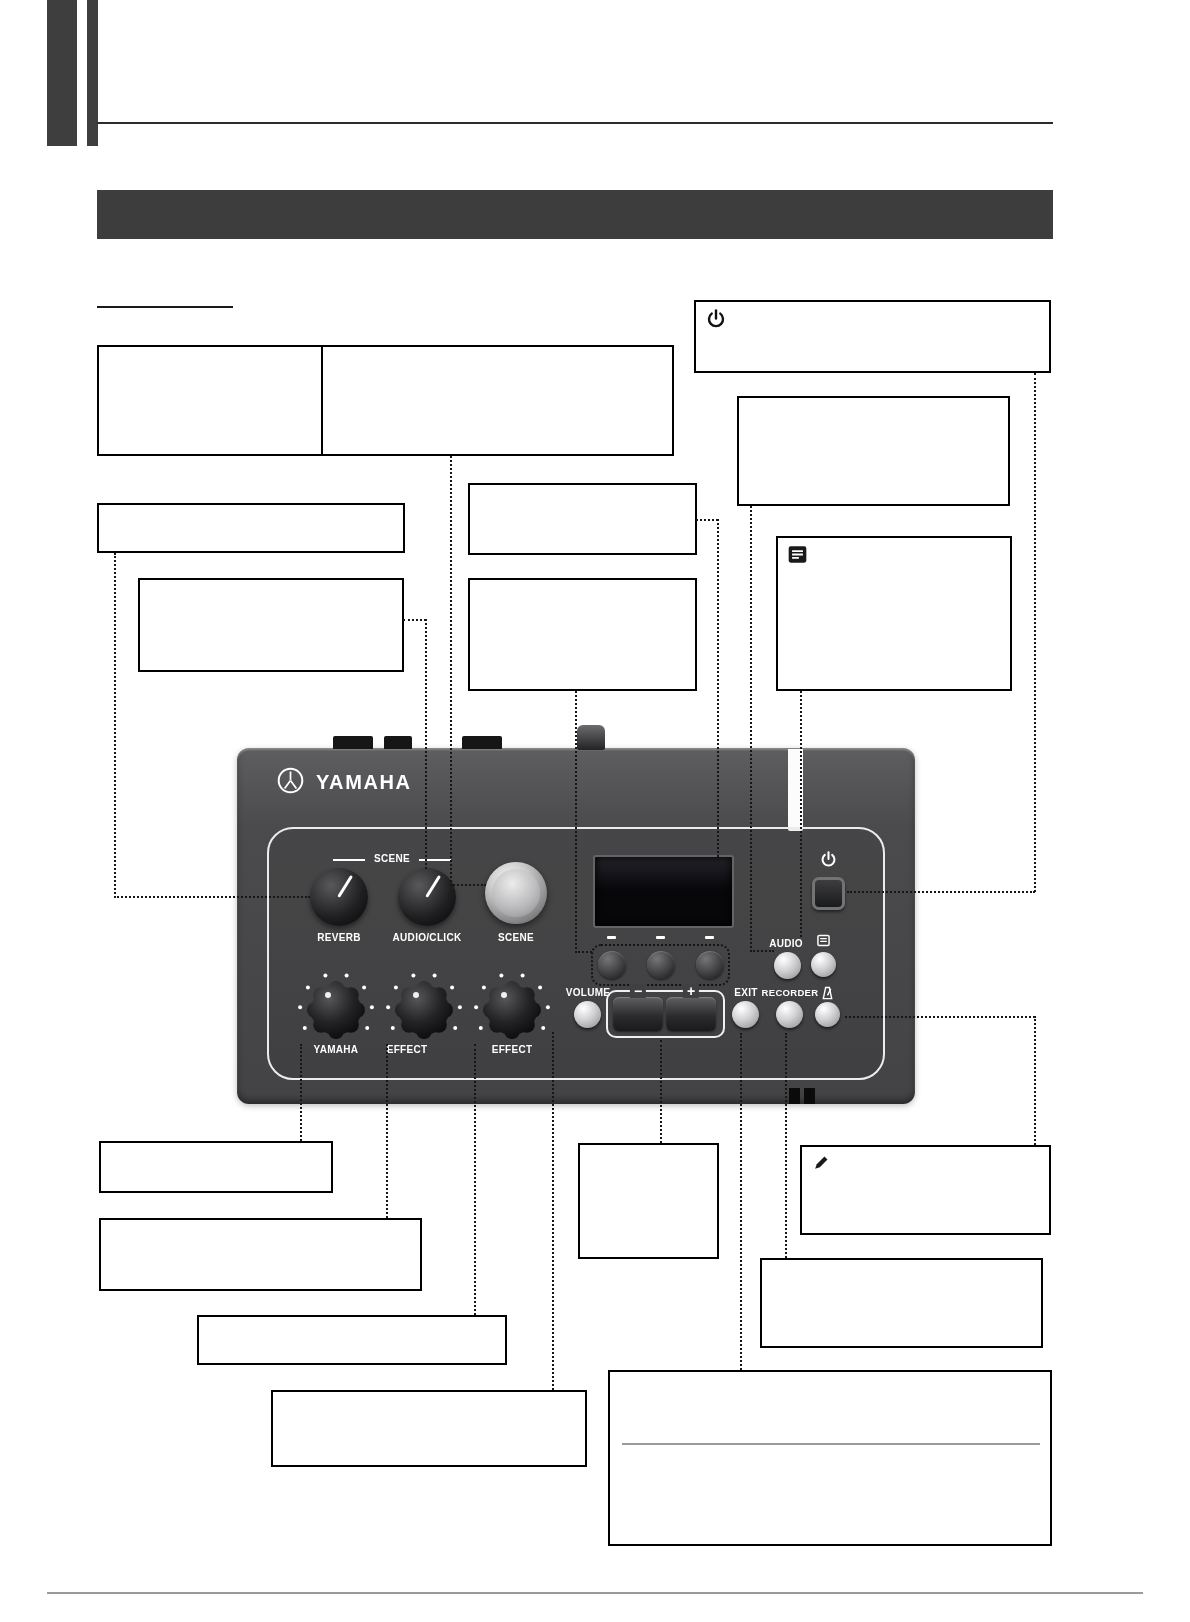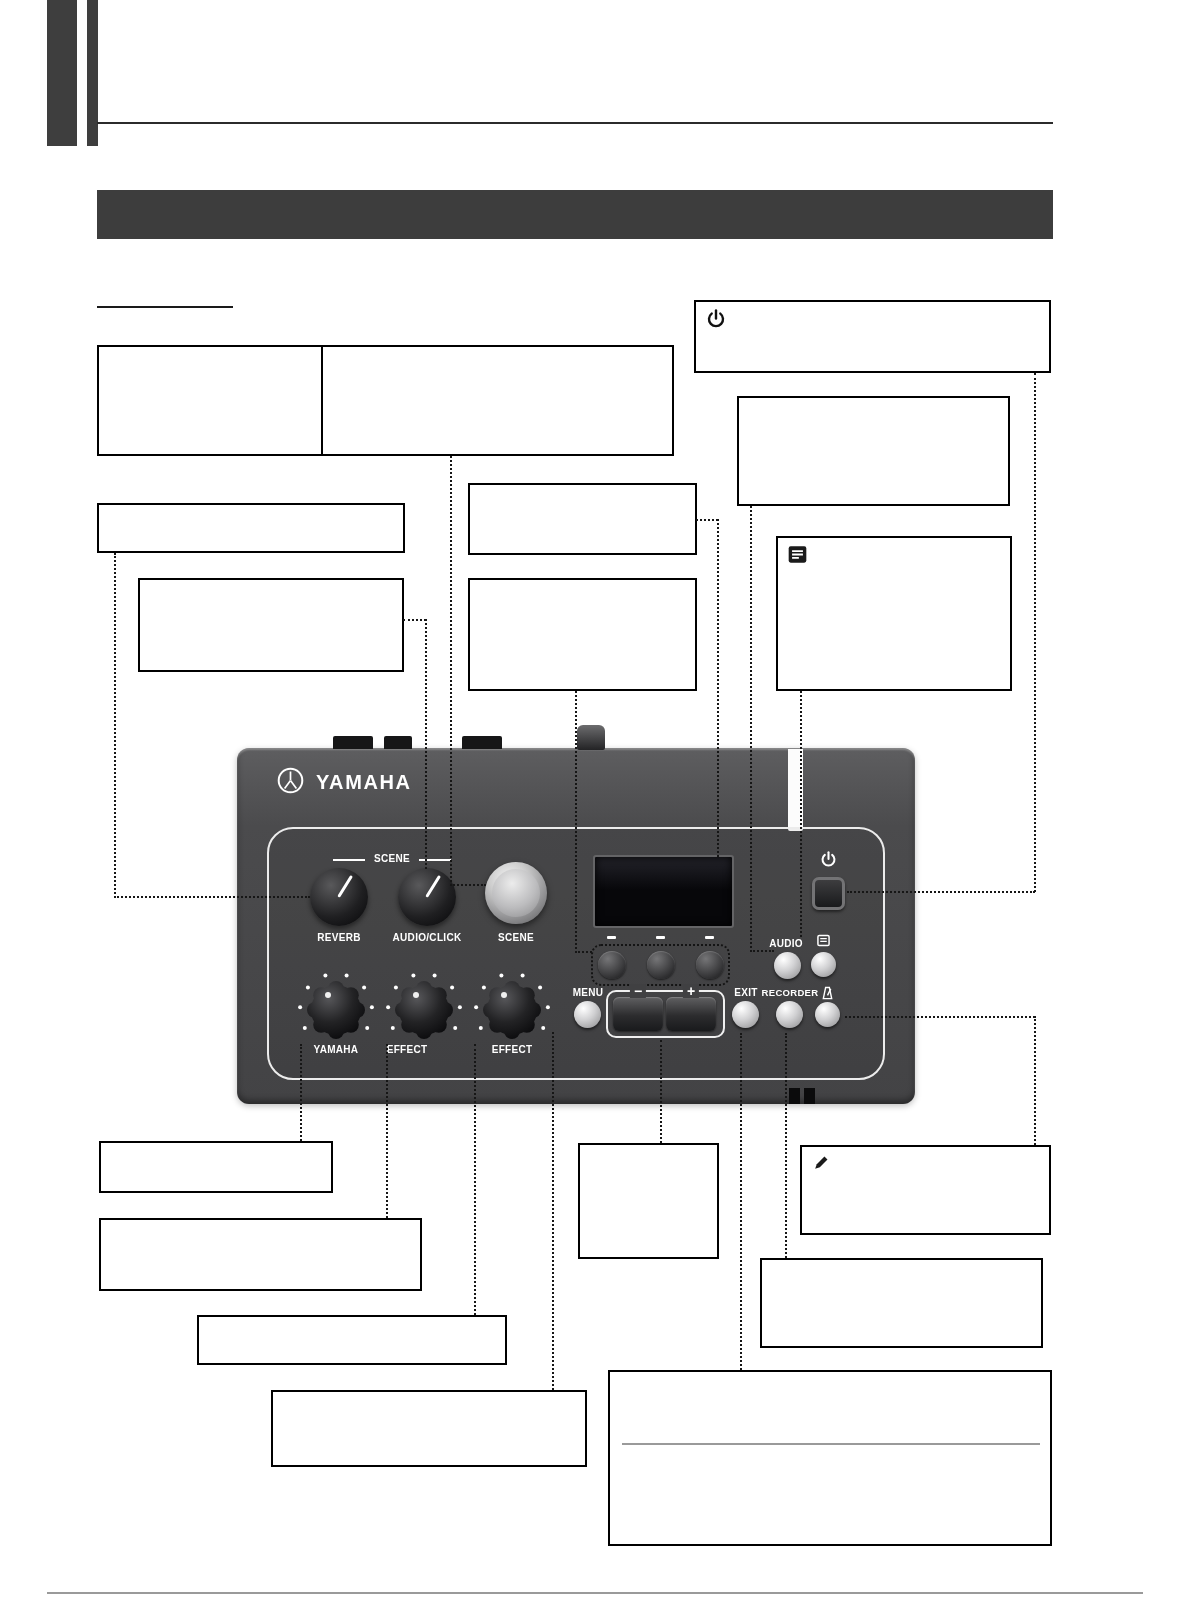--- a/index.html
+++ b/index.html
@@ -222,21 +222,21 @@
       <circle cx="42" cy="63" r="8"></circle>
         <circle cx="27.2" cy="56.8" r="8"></circle>
         <circle cx="21" cy="42" r="8"></circle>
         <circle cx="27.2" cy="27.2" r="8"></circle>
       <circle cx="42" cy="42" r="25"></circle>
     </g>
     <circle cx="34" cy="27" r="3" fill="#f0f0f0"></circle>
   </svg>
   <div class="dlabel" style="left:275px;top:296px">EFFECT</div>
 
-  <div class="dlabel" style="left:351px;top:239px">MENU</div>
+  <div class="dlabel" style="left:351px;top:239px">VOLUME</div>
   <div class="lbtn" style="left:337px;top:253px"></div>
 
   <div class="pmgroup"></div>
   <div class="dbtn" style="left:376px;top:249px"></div>
   <div class="dbtn" style="left:429px;top:249px"></div>
   <div class="pmsym" style="left:401px;top:243px">−</div>
   <div class="pmsym" style="left:454px;top:243px">+</div>
 
   <div class="dlabel" style="left:509px;top:239px">EXIT</div>
   <div class="lbtn" style="left:495px;top:253px"></div>

